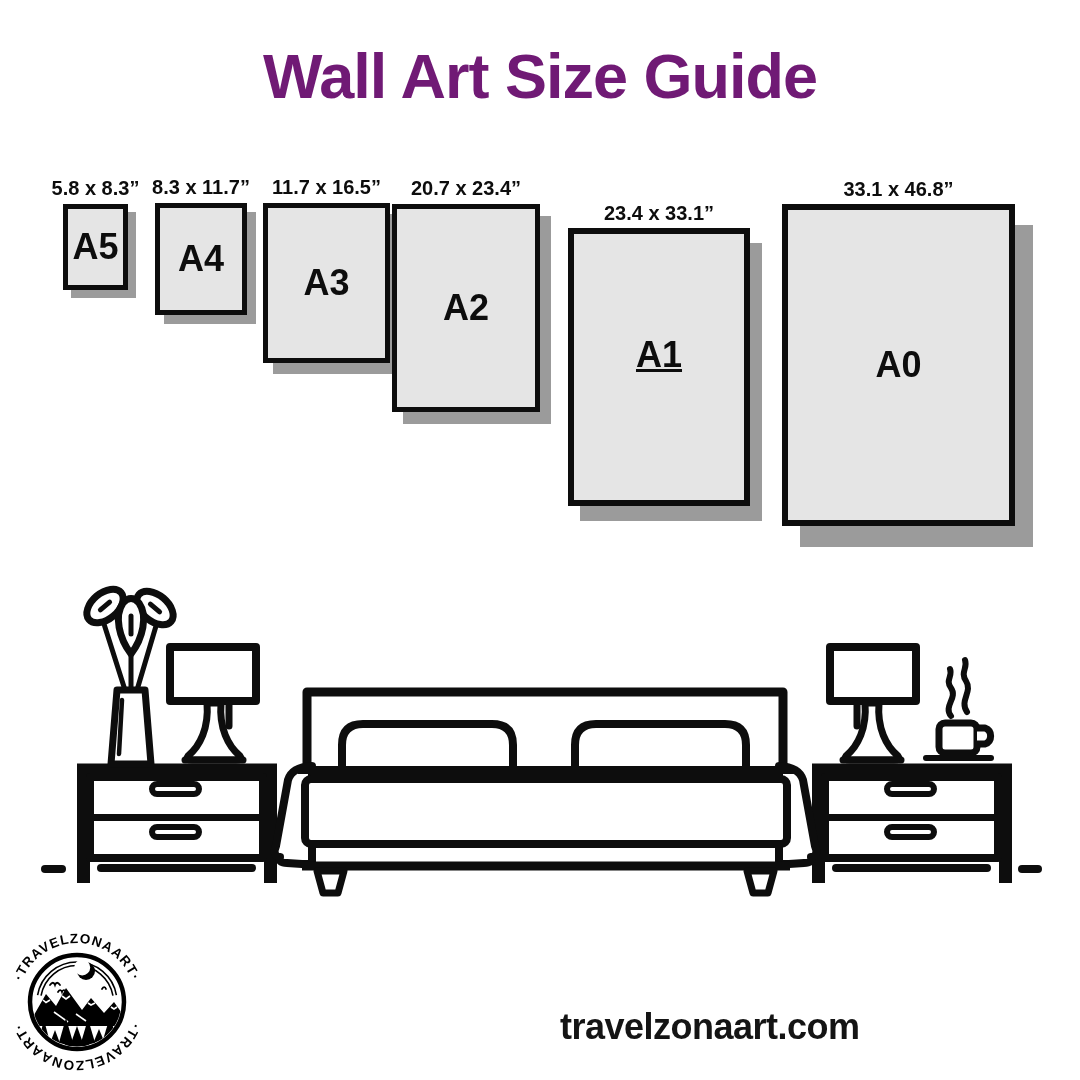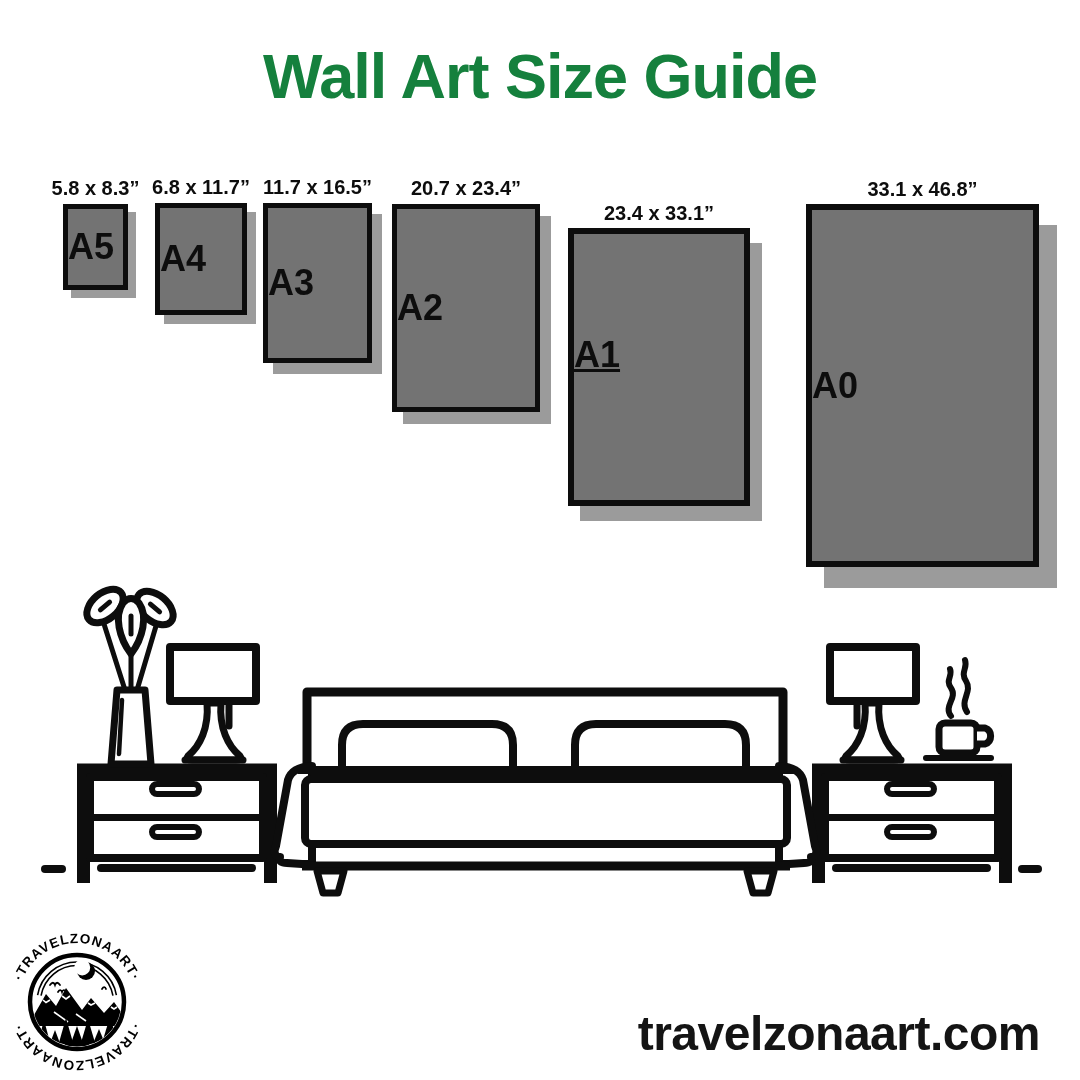--- a/index.html
+++ b/index.html
@@ -4,58 +4,58 @@
 <style>
   html,body{margin:0;padding:0;}
   body{
     width:1080px;height:1080px;position:relative;overflow:hidden;
     background:#ffffff;
     font-family:"Liberation Sans", sans-serif;
     color:#111;
   }
   .title{
     position:absolute;top:40px;left:0;width:1080px;
-    text-align:center;font-size:63px;font-weight:800;letter-spacing:-1px;color:#15803d;
+    text-align:center;font-size:63px;font-weight:800;letter-spacing:-1px;color:#701a75;
   }
   
   .paper{
-    position:absolute;box-sizing:border-box;background:#737373;
+    position:absolute;box-sizing:border-box;background:#e5e5e5;
     border:5px solid #0d0d0d;
-    display:flex;align-items:center;
+    display:flex;align-items:center;justify-content:center;
     font-weight:bold;font-size:36px;color:#0d0d0d;
   }
   .paper .dim{
     position:absolute;bottom:calc(100% + 9px);left:50%;transform:translateX(-50%);
     white-space:nowrap;font-size:20px;font-weight:bold;color:#0d0d0d;letter-spacing:0px;
   }
   .p0{left:63px;top:204px;width:65px;height:86px;box-shadow:8px 8px 0 #9b9b9b;}
   .p1{left:155px;top:203px;width:92px;height:112px;box-shadow:9px 9px 0 #9b9b9b;}
-  .p2{left:263px;top:203px;width:109px;height:160px;box-shadow:10px 11px 0 #9b9b9b;}
+  .p2{left:263px;top:203px;width:127px;height:160px;box-shadow:10px 11px 0 #9b9b9b;}
   .p3{left:392px;top:204px;width:148px;height:208px;box-shadow:11px 12px 0 #9b9b9b;}
   .p4{left:568px;top:204px;width:182px;height:278px;border-width:6px;box-shadow:12px 15px 0 #9b9b9b;margin-top:24px;}
-  .p5{left:806px;top:204px;width:233px;height:363px;border-width:6px;box-shadow:18px 21px 0 #9b9b9b;}
+  .p5{left:782px;top:204px;width:233px;height:322px;border-width:6px;box-shadow:18px 21px 0 #9b9b9b;}
   .p4 .name{transform:translateY(-12px);text-decoration:underline;}
   .scene{position:absolute;left:0;top:0;pointer-events:none;}
   .logo{position:absolute;left:6px;top:928px;}
   .site{
     position:absolute;left:560px;top:1006px;width:480px;
-    text-align:right;font-size:48px;font-weight:800;letter-spacing:-0.5px;color:#141414;
+    text-align:left;font-size:36px;font-weight:800;letter-spacing:-0.5px;color:#141414;
   }
 </style>
 </head>
 <body>
 
 <div class="title">Wall Art Size Guide</div>
 
 <div class="paper p0">
   <span class="dim">5.8 x 8.3”</span>
   <span class="name">A5</span>
 </div>
 <div class="paper p1">
-  <span class="dim">6.8 x 11.7”</span>
+  <span class="dim">8.3 x 11.7”</span>
   <span class="name">A4</span>
 </div>
 <div class="paper p2">
   <span class="dim">11.7 x 16.5”</span>
   <span class="name">A3</span>
 </div>
 <div class="paper p3">
   <span class="dim">20.7 x 23.4”</span>
   <span class="name">A2</span>
 </div>

